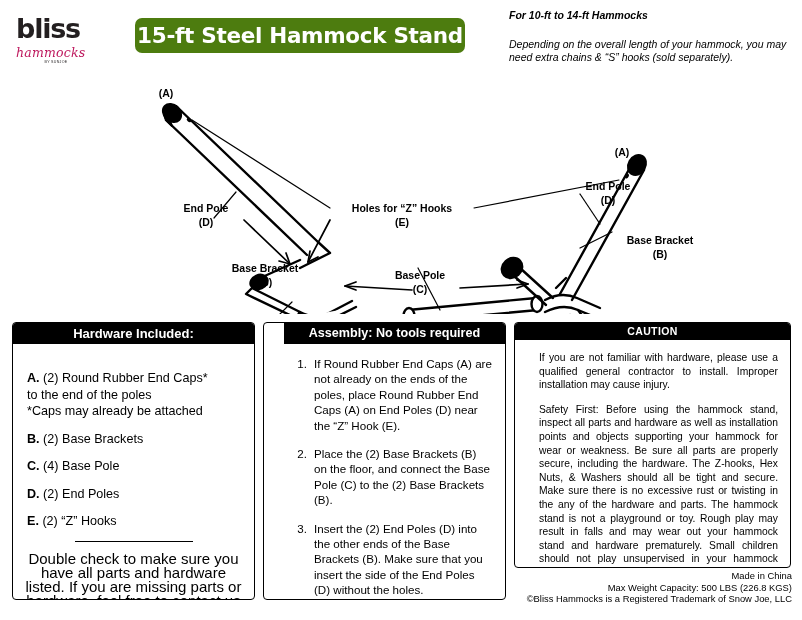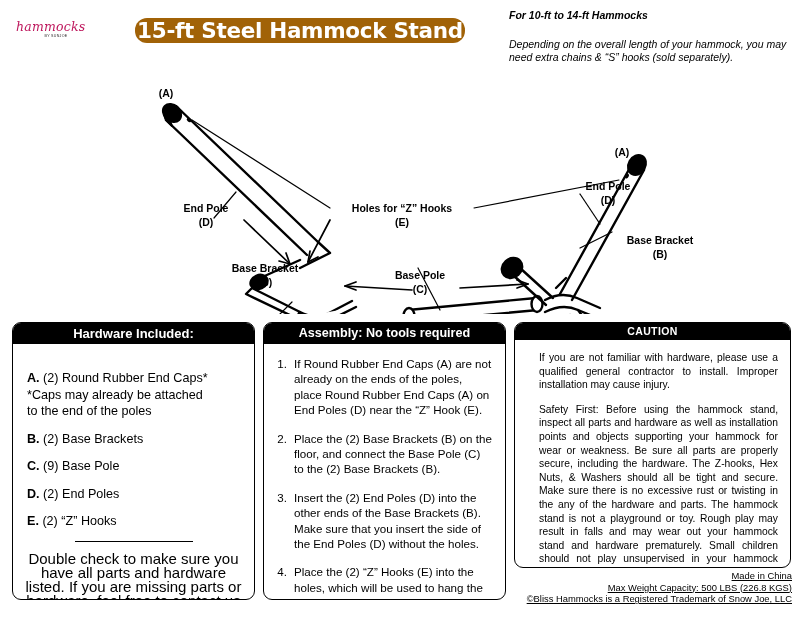--- a/index.html
+++ b/index.html
@@ -49,23 +49,23 @@
     letter-spacing: 0.3px;
     color: #231f20;
     text-align: center;
     width: 60px;
     margin-left: 10px;
     margin-top: 0px;
   }
   #title-pill {
     position: absolute;
     left: 135px; top: 18px;
-    width: 330px; height: 25px;
-    background: #a16207;
-    border-radius: 12px;
+    width: 330px; height: 35px;
+    background: #4d7c0f;
+    border-radius: 7px;
     display: flex;
     align-items: center;
     justify-content: center;
   }
   #title-text {
     color: #ffffff;
     font-family: "DejaVu Sans", sans-serif;
     font-weight: bold;
     font-size: 21.5px;
     letter-spacing: -0.3px;
@@ -100,21 +100,21 @@
     font-size: 10.5px;
     font-weight: bold;
     fill: #000;
   }
 
   
   .panel {
     position: absolute;
     background: #ffffff;
     border: 1.6px solid #000000;
-    border-radius: 9px;
+    border-radius: 4px;
     box-sizing: border-box;
     overflow: hidden;
   }
   .panel-head {
     background: #000000;
     color: #ffffff;
     text-align: center;
     font-weight: bold;
     box-sizing: border-box;
   }
@@ -136,21 +136,21 @@
     border-top: 1.3px solid #000;
     margin: 8px auto 10px auto;
   }
   #hw-footer {
     font-size: 15px;
     line-height: 14px;
     text-align: center;
     padding: 0 10px;
   }
 
-  #panel-assembly { left: 263px; top: 322px; width: 243px; height: 278px; }
+  #panel-assembly { left: 263px; top: 322px; width: 243px; height: 278px; padding-left: 20px; }
   #panel-assembly .panel-head { height: 21px; font-size: 12.6px; line-height: 21px; }
   #panel-assembly .panel-body { padding: 12px 13px 0 11px; }
   .step {
     display: flex;
     font-size: 11.6px;
     line-height: 15.4px;
     margin-bottom: 13px;
   }
   .step-num {
     width: 19px;
@@ -174,29 +174,29 @@
 
   
   #footer {
     position: absolute;
     right: 10px;
     top: 570px;
     width: 420px;
     text-align: right;
     font-size: 9.4px;
     line-height: 11.6px;
-    text-decoration: underline;
   }
 </style>
 </head>
 <body>
 
 <div id="header">
 
   <div id="logo">
+    <div id="logo-word">bliss</div>
     <div id="logo-sub">hammocks</div>
     <div id="logo-fine">BY SUNJOE</div>
   </div>
 
   <div id="title-pill">
     <span id="title-text">15-ft Steel Hammock Stand</span>
   </div>
 
   <div id="header-note">
     <div id="header-note-title">For 10-ft to 14-ft Hammocks</div>
@@ -291,23 +291,23 @@
   <text class="dlabel" x="660" y="186" text-anchor="middle">(B)</text>
 
   <text class="dlabel" x="420" y="207" text-anchor="middle">Base Pole</text>
   <text class="dlabel" x="420" y="221" text-anchor="middle">(C)</text>
 </svg>
 </div>
 
 <div class="panel" id="panel-hardware">
   <div class="panel-head">Hardware Included:</div>
   <div class="panel-body" id="hardware-list">
-      <div class="hw-item"><b>A. </b><span>(2) Round Rubber End Caps*</span><span class="hw-note"> *Caps may already be attached</span><span class="hw-note"> to the end of the poles</span></div>
+      <div class="hw-item"><b>A. </b><span>(2) Round Rubber End Caps*</span><span class="hw-note"> to the end of the poles</span><span class="hw-note"> *Caps may already be attached</span></div>
       <div class="hw-item"><b>B. </b><span>(2) Base Brackets</span></div>
-      <div class="hw-item"><b>C. </b><span>(9) Base Pole</span></div>
+      <div class="hw-item"><b>C. </b><span>(4) Base Pole</span></div>
       <div class="hw-item"><b>D. </b><span>(2) End Poles</span></div>
       <div class="hw-item"><b>E. </b><span>(2) “Z” Hooks</span></div>
     </div>
   <div id="hw-divider"></div>
   <div id="hw-footer">Double check to make sure you have all parts and hardware listed. If you are missing parts or hardware, feel free to contact us at: help@snowjoe.com</div>
 </div>
 
 <div class="panel" id="panel-assembly">
   <div class="panel-head">Assembly: No tools required</div>
   <div class="panel-body" id="assembly-steps">

